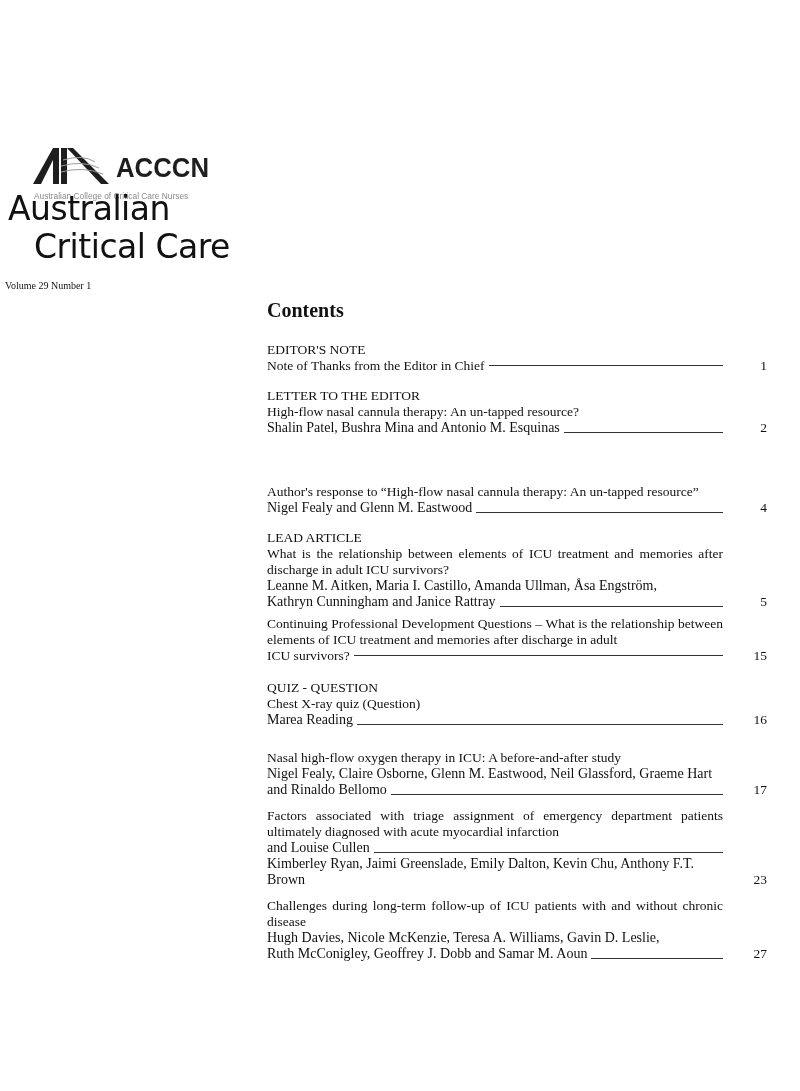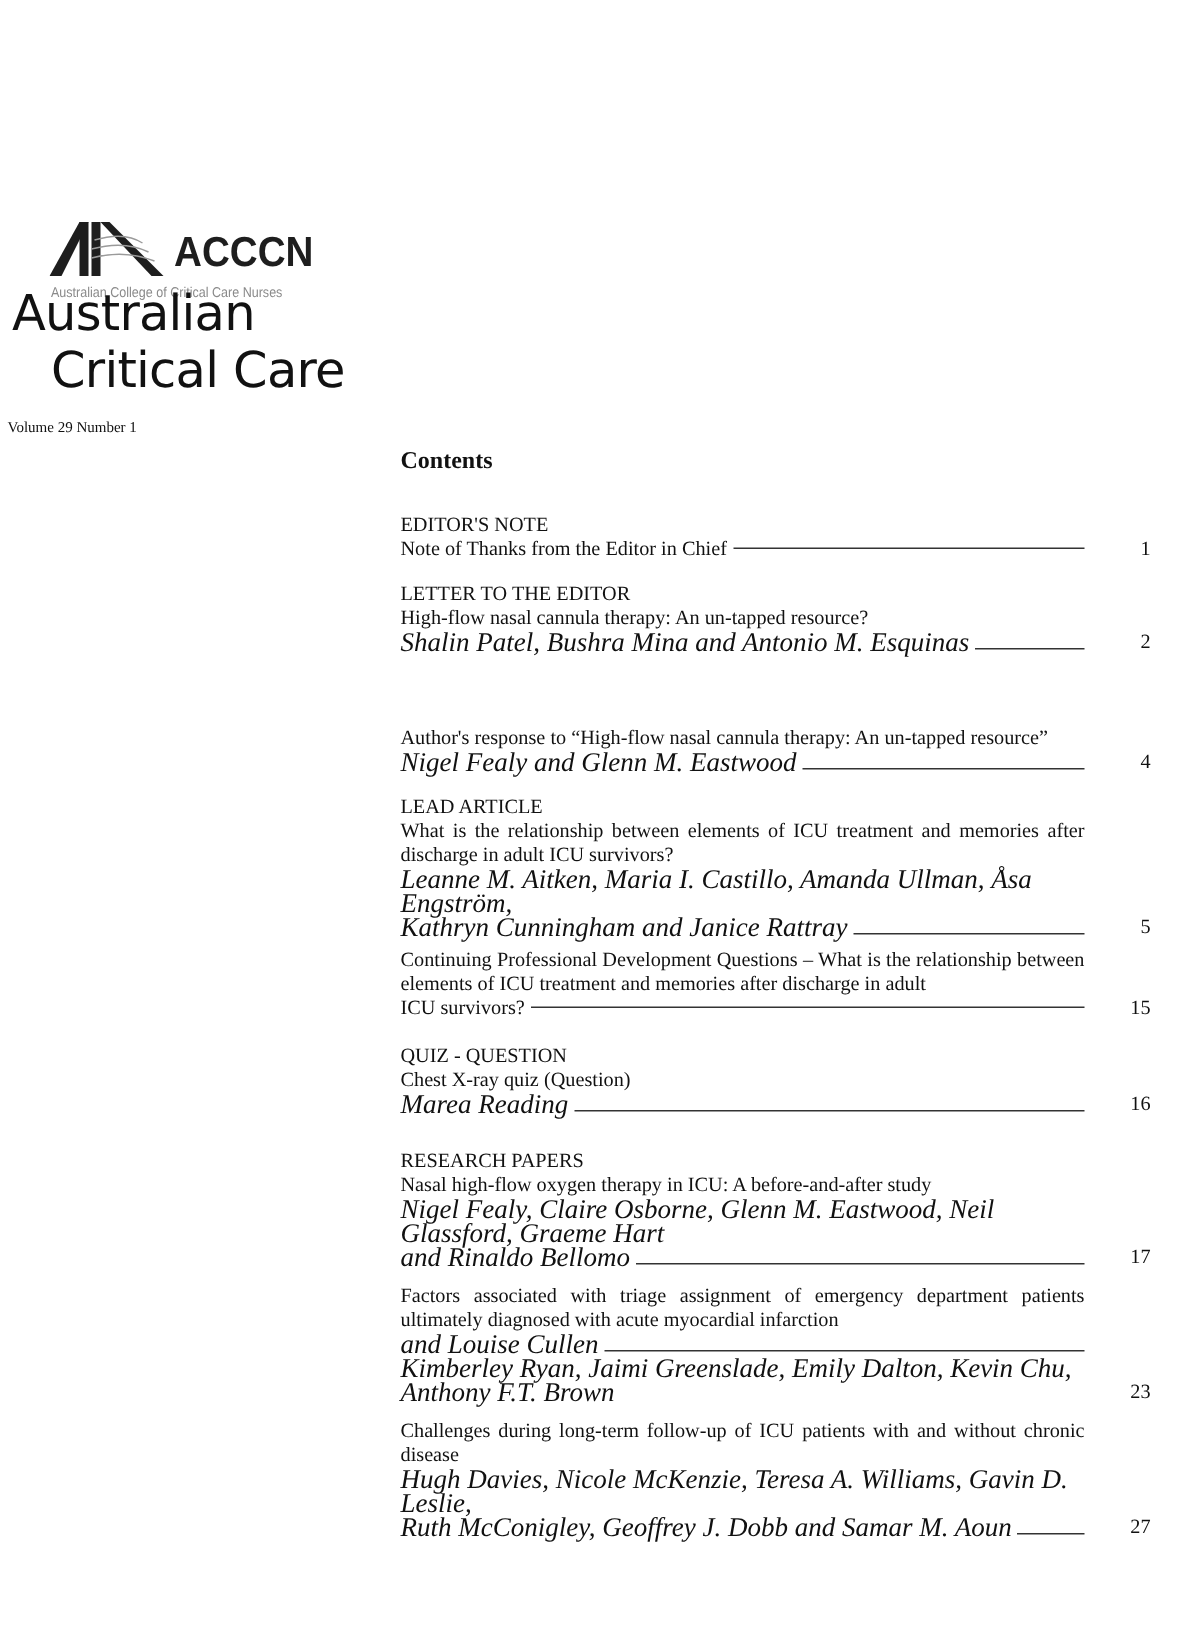--- a/index.html
+++ b/index.html
@@ -24,34 +24,34 @@
     font-family: "DejaVu Sans", sans-serif; 
     font-size: 33px; line-height: 38px; color: #111; letter-spacing: -0.5px;
   }
   .journal-title .l2 { display: block; padding-left: 26px; }
   .volume {
     position: absolute; left: 5px; top: 280px;
     font-family: "Liberation Serif", serif; font-size: 10px; color: #111;
   }
   .contents-title {
     position: absolute; left: 267px; top: 299px;
-    font-family: "Liberation Serif", serif; font-weight: bold; font-size: 16px; color: #111;
+    font-family: "Liberation Serif", serif; font-weight: bold; font-size: 20px; color: #111;
   }
   .toc { position: absolute; left: 267px; top: 342px; width: 500px; }
   .toc .section-head {
     font-family: "Liberation Serif", serif; font-size: 13.5px; line-height: 16px;
     text-transform: none; color: #111;
   }
   .entry { position: relative; margin-bottom: 0; }
   .entry .title {
     font-family: "Liberation Serif", serif; font-size: 13.5px; line-height: 16px;
     width: 456px; text-align: justify; color: #111; align-items: center;
   }
   .entry .authors {
-    font-family: "Liberation Serif", serif; font-style: italic; font-size: 18px; line-height: 16px;
+    font-family: "Liberation Serif", serif; font-size: 14px; line-height: 16px;
     width: 456px; color: #111;
   }
   .lastline { display: flex; align-items: flex-end; width: 456px; }
   .lastline .txt { white-space: nowrap; }
   .lastline .leader { flex: 1; border-bottom: 1px solid #333; margin-left: 4px; margin-bottom: 3px; height: 1px; }
   .entry .page {
     position: absolute; right: 0; bottom: 0; width: 40px; text-align: right;
     font-family: "Liberation Serif", serif; font-size: 13.5px; line-height: 16px; color: #111;
   }
   .group { margin-bottom: 14px; }
@@ -143,21 +143,20 @@
       <div class="title">Chest X-ray quiz (Question)</div>
       <div class="authors lastline">
           <span class="txt">Marea Reading</span>
           <span class="leader"></span>
         </div>
       <div class="page">16</div>
     </div>
   </div>
 
   <div class="group" style="margin-bottom:10px;">
-    <div class="section-head">RESEARCH PAPERS</div>
     <div class="entry">
       <div class="title">Nasal high-flow oxygen therapy in ICU: A before-and-after study</div>
       <div class="authors">Nigel Fealy, Claire Osborne, Glenn M. Eastwood, Neil Glassford, Graeme Hart</div>
       <div class="authors lastline">
           <span class="txt">and Rinaldo Bellomo</span>
           <span class="leader"></span>
         </div>
       <div class="page">17</div>
     </div>
   </div>

